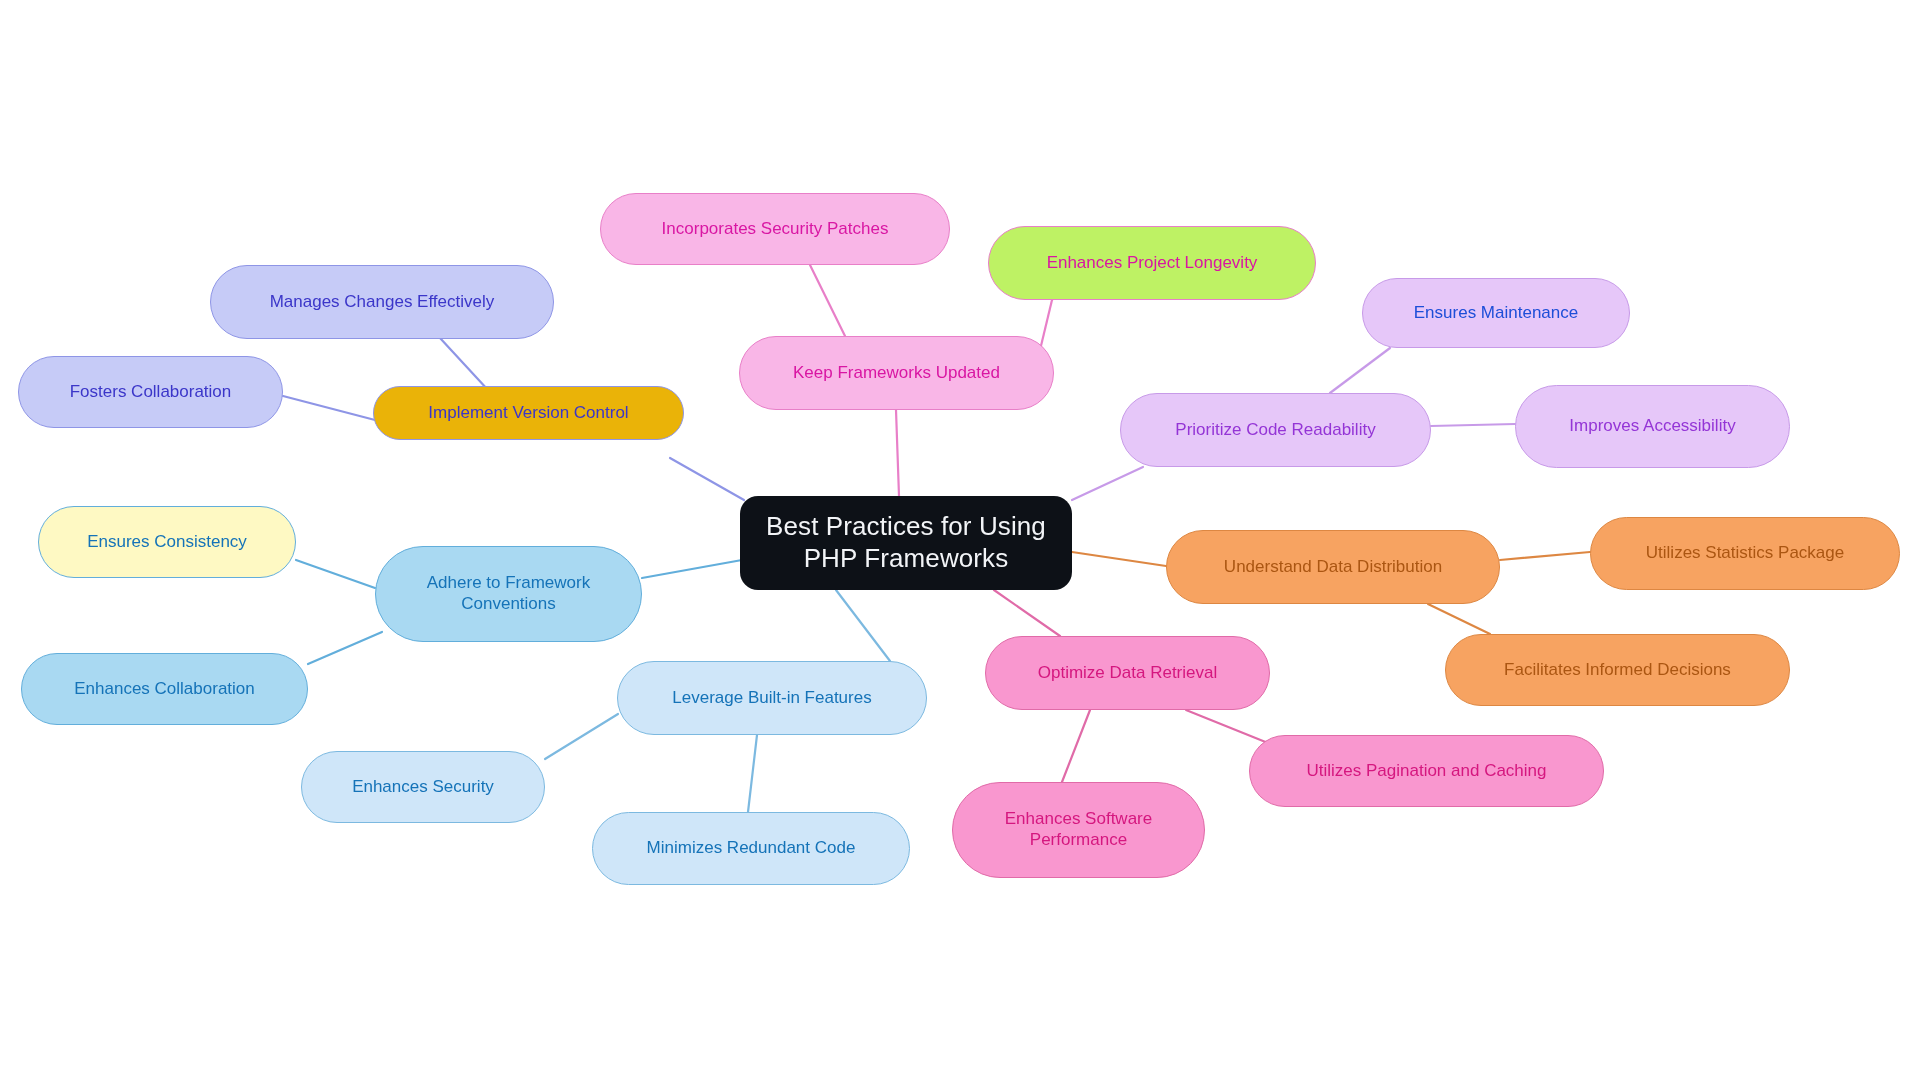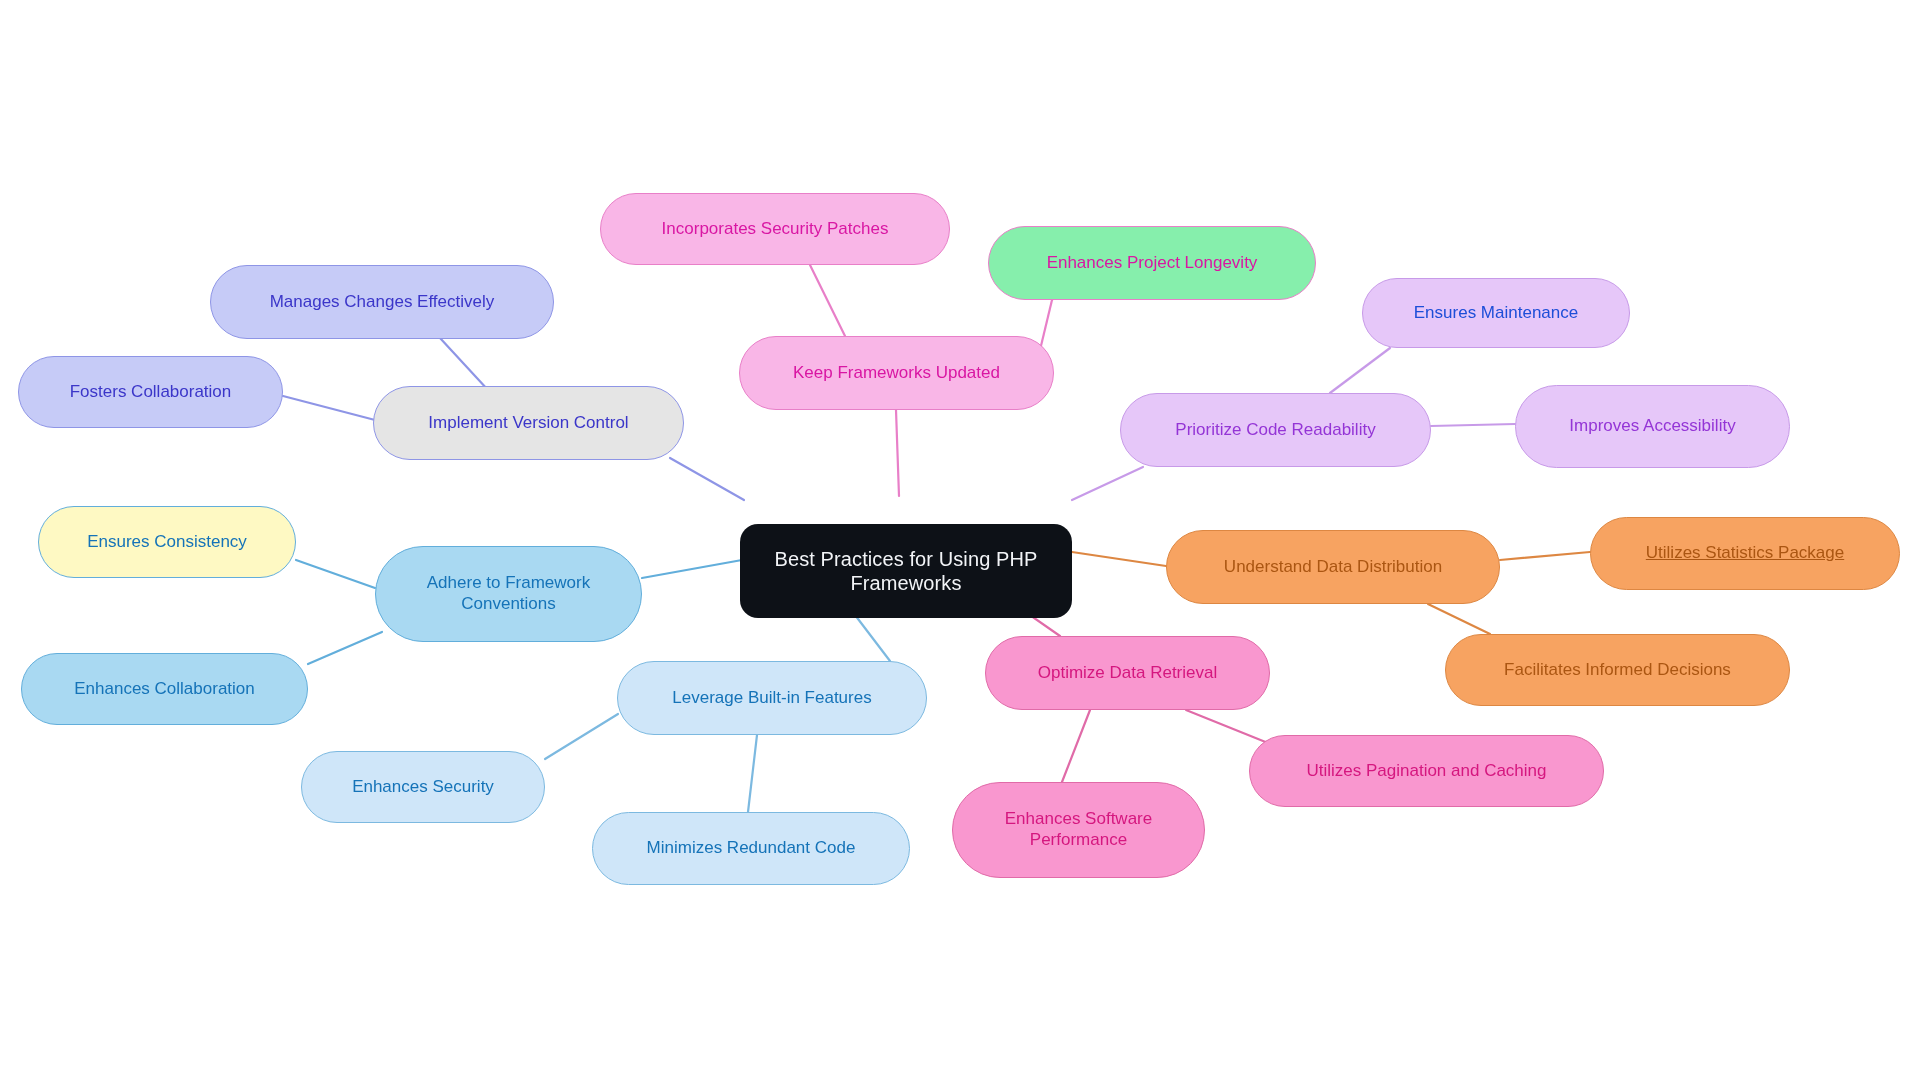--- a/index.html
+++ b/index.html
@@ -39,23 +39,22 @@
     border-style: solid;
     line-height: 1.22;
     padding: 4px 14px;
     white-space: pre-line;
   }
   .node.root {
     border-radius: 18px;
     border: none;
     background: #0d1117;
     color: #f2f4f7;
-    font-size: 20px;
+    font-size: 26px;
     letter-spacing: 0.1px;
-    margin-top: 28px;
   }
   .node.lvl1 { font-size: 17px; }
   .node.lvl2 { font-size: 17px; }
 </style>
 </head>
 <body style="background: rgb(255, 255, 255);">
 
 <div id="canvas" style="background: rgb(255, 255, 255);">
   <svg id="edges" viewBox="0 0 1920 1083" preserveAspectRatio="none">
       <line x1="744" y1="500" x2="670" y2="458" stroke="#8e95e6" stroke-width="2.2" stroke-linecap="round"></line>
@@ -75,31 +74,31 @@
       <line x1="1090" y1="710" x2="1062" y2="782" stroke="#e06ba8" stroke-width="2.2" stroke-linecap="round"></line>
       <line x1="836" y1="590" x2="890" y2="661" stroke="#7cb9e0" stroke-width="2.2" stroke-linecap="round"></line>
       <line x1="618" y1="714" x2="545" y2="759" stroke="#7cb9e0" stroke-width="2.2" stroke-linecap="round"></line>
       <line x1="757" y1="735" x2="748" y2="812" stroke="#7cb9e0" stroke-width="2.2" stroke-linecap="round"></line>
       <line x1="742" y1="560" x2="642" y2="578" stroke="#62aedb" stroke-width="2.2" stroke-linecap="round"></line>
       <line x1="375" y1="588" x2="296" y2="560" stroke="#62aedb" stroke-width="2.2" stroke-linecap="round"></line>
       <line x1="382" y1="632" x2="308" y2="664" stroke="#62aedb" stroke-width="2.2" stroke-linecap="round"></line>
     </svg>
   <div id="nodes">
       <div class="node root" style="left: 740px; top: 496px; width: 332px; height: 94px; background: rgb(13, 17, 23); color: rgb(242, 244, 247);">Best Practices for Using PHP Frameworks</div>
-      <div class="node lvl1" style="left: 373px; top: 386px; width: 311px; height: 74px; background: #e5e5e5; border-color: rgb(142, 149, 230); color: rgb(59, 54, 201);">Implement Version Control</div>
+      <div class="node lvl1" style="left: 373px; top: 386px; width: 311px; height: 54px; background: #eab308; border-color: rgb(142, 149, 230); color: rgb(59, 54, 201);">Implement Version Control</div>
       <div class="node lvl2" style="left: 210px; top: 265px; width: 344px; height: 74px; background: rgb(198, 203, 247); border-color: rgb(142, 149, 230); color: rgb(59, 54, 201);">Manages Changes Effectively</div>
       <div class="node lvl2" style="left: 18px; top: 356px; width: 265px; height: 72px; background: rgb(198, 203, 247); border-color: rgb(142, 149, 230); color: rgb(59, 54, 201);">Fosters Collaboration</div>
       <div class="node lvl1" style="left: 739px; top: 336px; width: 315px; height: 74px; background: rgb(249, 182, 231); border-color: rgb(232, 127, 200); color: rgb(217, 22, 163);">Keep Frameworks Updated</div>
       <div class="node lvl2" style="left: 600px; top: 193px; width: 350px; height: 72px; background: rgb(249, 182, 231); border-color: rgb(232, 127, 200); color: rgb(217, 22, 163);">Incorporates Security Patches</div>
-      <div class="node lvl2" style="left: 988px; top: 226px; width: 328px; height: 74px; background: #86efac; border-color: rgb(232, 127, 200); color: rgb(217, 22, 163);">Enhances Project Longevity</div>
+      <div class="node lvl2" style="left: 988px; top: 226px; width: 328px; height: 74px; background: #bef264; border-color: rgb(232, 127, 200); color: rgb(217, 22, 163);">Enhances Project Longevity</div>
       <div class="node lvl1" style="left: 1120px; top: 393px; width: 311px; height: 74px; background: rgb(230, 199, 249); border-color: rgb(199, 154, 232); color: rgb(148, 53, 214);">Prioritize Code Readability</div>
       <div class="node lvl2" style="left: 1362px; top: 278px; width: 268px; height: 70px; background: rgb(230, 199, 249); border-color: rgb(199, 154, 232); color: #1d4ed8;">Ensures Maintenance</div>
       <div class="node lvl2" style="left: 1515px; top: 385px; width: 275px; height: 83px; background: rgb(230, 199, 249); border-color: rgb(199, 154, 232); color: rgb(148, 53, 214);">Improves Accessibility</div>
       <div class="node lvl1" style="left: 1166px; top: 530px; width: 334px; height: 74px; background: rgb(247, 163, 97); border-color: rgb(221, 135, 66); color: rgb(171, 86, 18);">Understand Data Distribution</div>
-      <div class="node lvl2" style="left: 1590px; top: 517px; width: 310px; height: 73px; background: rgb(247, 163, 97); border-color: rgb(221, 135, 66); color: rgb(171, 86, 18); text-decoration: underline;">Utilizes Statistics Package</div>
+      <div class="node lvl2" style="left: 1590px; top: 517px; width: 310px; height: 73px; background: rgb(247, 163, 97); border-color: rgb(221, 135, 66); color: rgb(171, 86, 18);">Utilizes Statistics Package</div>
       <div class="node lvl2" style="left: 1445px; top: 634px; width: 345px; height: 72px; background: rgb(247, 163, 97); border-color: rgb(221, 135, 66); color: rgb(171, 86, 18);">Facilitates Informed Decisions</div>
       <div class="node lvl1" style="left: 985px; top: 636px; width: 285px; height: 74px; background: rgb(249, 151, 207); border-color: rgb(224, 107, 168); color: rgb(213, 23, 127);">Optimize Data Retrieval</div>
       <div class="node lvl2" style="left: 1249px; top: 735px; width: 355px; height: 72px; background: rgb(249, 151, 207); border-color: rgb(224, 107, 168); color: rgb(213, 23, 127);">Utilizes Pagination and Caching</div>
       <div class="node lvl2" style="left: 952px; top: 782px; width: 253px; height: 96px; background: rgb(249, 151, 207); border-color: rgb(224, 107, 168); color: rgb(213, 23, 127);">Enhances Software
 Performance</div>
       <div class="node lvl1" style="left: 617px; top: 661px; width: 310px; height: 74px; background: rgb(207, 230, 249); border-color: rgb(124, 185, 224); color: rgb(21, 115, 184);">Leverage Built-in Features</div>
       <div class="node lvl2" style="left: 301px; top: 751px; width: 244px; height: 72px; background: rgb(207, 230, 249); border-color: rgb(124, 185, 224); color: rgb(21, 115, 184);">Enhances Security</div>
       <div class="node lvl2" style="left: 592px; top: 812px; width: 318px; height: 73px; background: rgb(207, 230, 249); border-color: rgb(124, 185, 224); color: rgb(21, 115, 184);">Minimizes Redundant Code</div>
       <div class="node lvl1" style="left: 375px; top: 546px; width: 267px; height: 96px; background: rgb(169, 217, 242); border-color: rgb(98, 174, 219); color: rgb(21, 115, 184);">Adhere to Framework
 Conventions</div>

